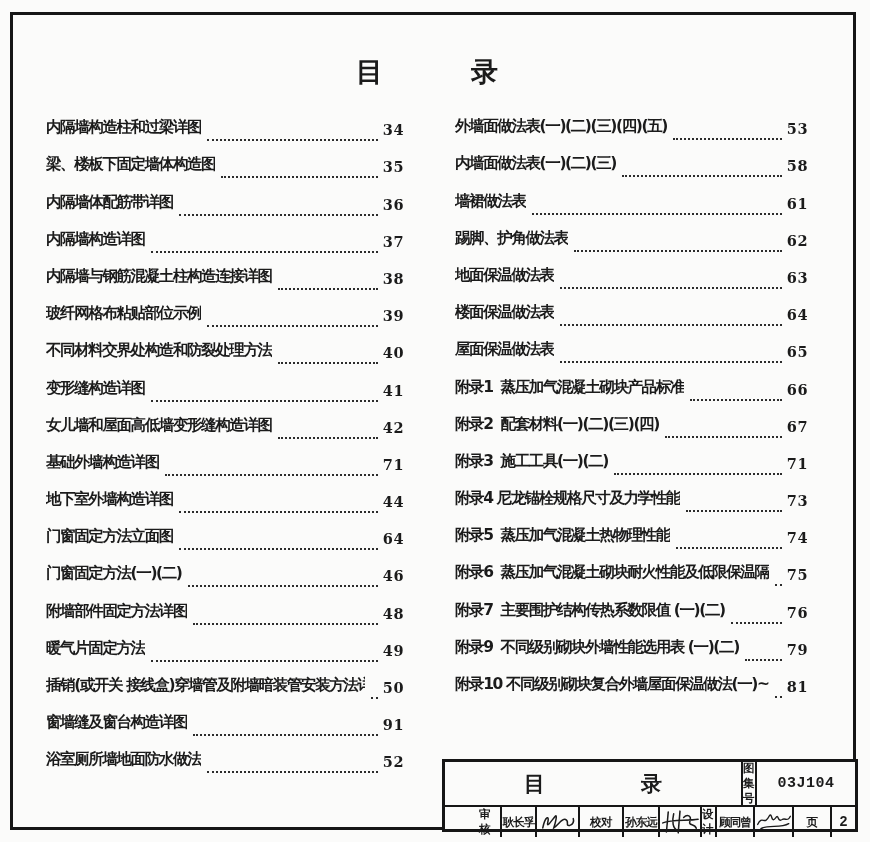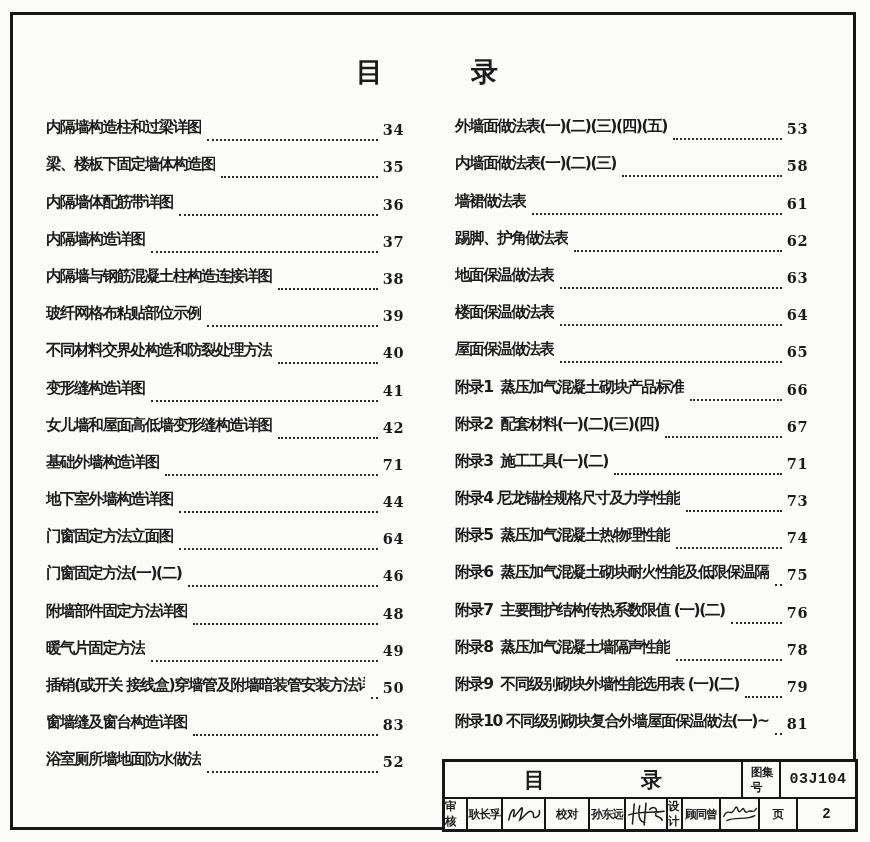--- a/index.html
+++ b/index.html
@@ -36,30 +36,30 @@
     font-family:"DejaVu Serif","Liberation Serif",serif;
     font-weight:700;font-size:14.5px;min-width:22px;text-align:right;
     letter-spacing:0.5px;
   }
   
   .tblock{
     position:absolute;left:442px;top:759px;width:410px;height:67px;
     border:3px solid #161616;display:flex;flex-direction:column;background:#fbfbfa;
   }
   .tb-row-top{display:flex;height:43px;border-bottom:2px solid #161616;}
-  .tb-row-bottom{display:flex;flex:1;}
+  .tb-row-bottom{display:flex;flex:1;padding-left:34px;}
   .tb-cell{
     display:flex;align-items:center;justify-content:center;
     border-right:2px solid #161616;box-sizing:border-box;overflow:visible;
   }
   .tb-cell:last-child{border-right:none;font-family:Liberation Mono, monospace;}
   .tb-title-cell{width:298px;font-size:21px;font-weight:700;}
   .tb-title-gap{display:inline-block;width:96px;}
   .tb-label{font-size:11.5px;font-weight:700;letter-spacing:-0.5px;}
-  .tb-atlas-label{width:38px;padding-left:8px;}
+  .tb-atlas-label{width:14px;}
   .tb-atlas-value{
     flex:1;font-family:"DejaVu Serif","Liberation Serif",serif;
     font-size:15px;font-weight:700;letter-spacing:0.5px;
   }
   .w-shen{width:23px;}
   .w-name1{width:35px;}
   .w-sig1{width:43px;}
   .w-jiao{width:44px;}
   .w-name2{width:36px;}
   .w-sig2{width:42px;}
@@ -162,21 +162,21 @@
     <span class="toc-page">49</span>
   </div>
     <div class="toc-row">
     <span class="toc-label">插销(或开关 接线盒)穿墙管及附墙暗装管安装方法详图</span>
     <span class="leader"></span>
     <span class="toc-page">50</span>
   </div>
     <div class="toc-row">
     <span class="toc-label">窗墙缝及窗台构造详图</span>
     <span class="leader"></span>
-    <span class="toc-page">83</span>
+    <span class="toc-page">91</span>
   </div>
     <div class="toc-row">
     <span class="toc-label">浴室厕所墙地面防水做法</span>
     <span class="leader"></span>
     <span class="toc-page">52</span>
   </div>
   </div>
 <div id="toc-right" class="toc-col">
     <div class="toc-row">
     <span class="toc-label">外墙面做法表(一)(二)(三)(四)(五)</span>
@@ -240,25 +240,20 @@
   </div>
     <div class="toc-row">
     <span class="toc-label">附录6  蒸压加气混凝土砌块耐火性能及低限保温隔热厚度</span>
     <span class="leader"></span>
     <span class="toc-page">75</span>
   </div>
     <div class="toc-row">
     <span class="toc-label">附录7  主要围护结构传热系数限值 (一)(二)</span>
     <span class="leader"></span>
     <span class="toc-page">76</span>
-  </div>
-    <div class="toc-row">
-    <span class="toc-label">附录8  蒸压加气混凝土墙隔声性能</span>
-    <span class="leader"></span>
-    <span class="toc-page">78</span>
   </div>
     <div class="toc-row">
     <span class="toc-label">附录9  不同级别砌块外墙性能选用表 (一)(二)</span>
     <span class="leader"></span>
     <span class="toc-page">79</span>
   </div>
     <div class="toc-row">
     <span class="toc-label">附录10 不同级别砌块复合外墙屋面保温做法(一)~(四)</span>
     <span class="leader"></span>
     <span class="toc-page">81</span>

